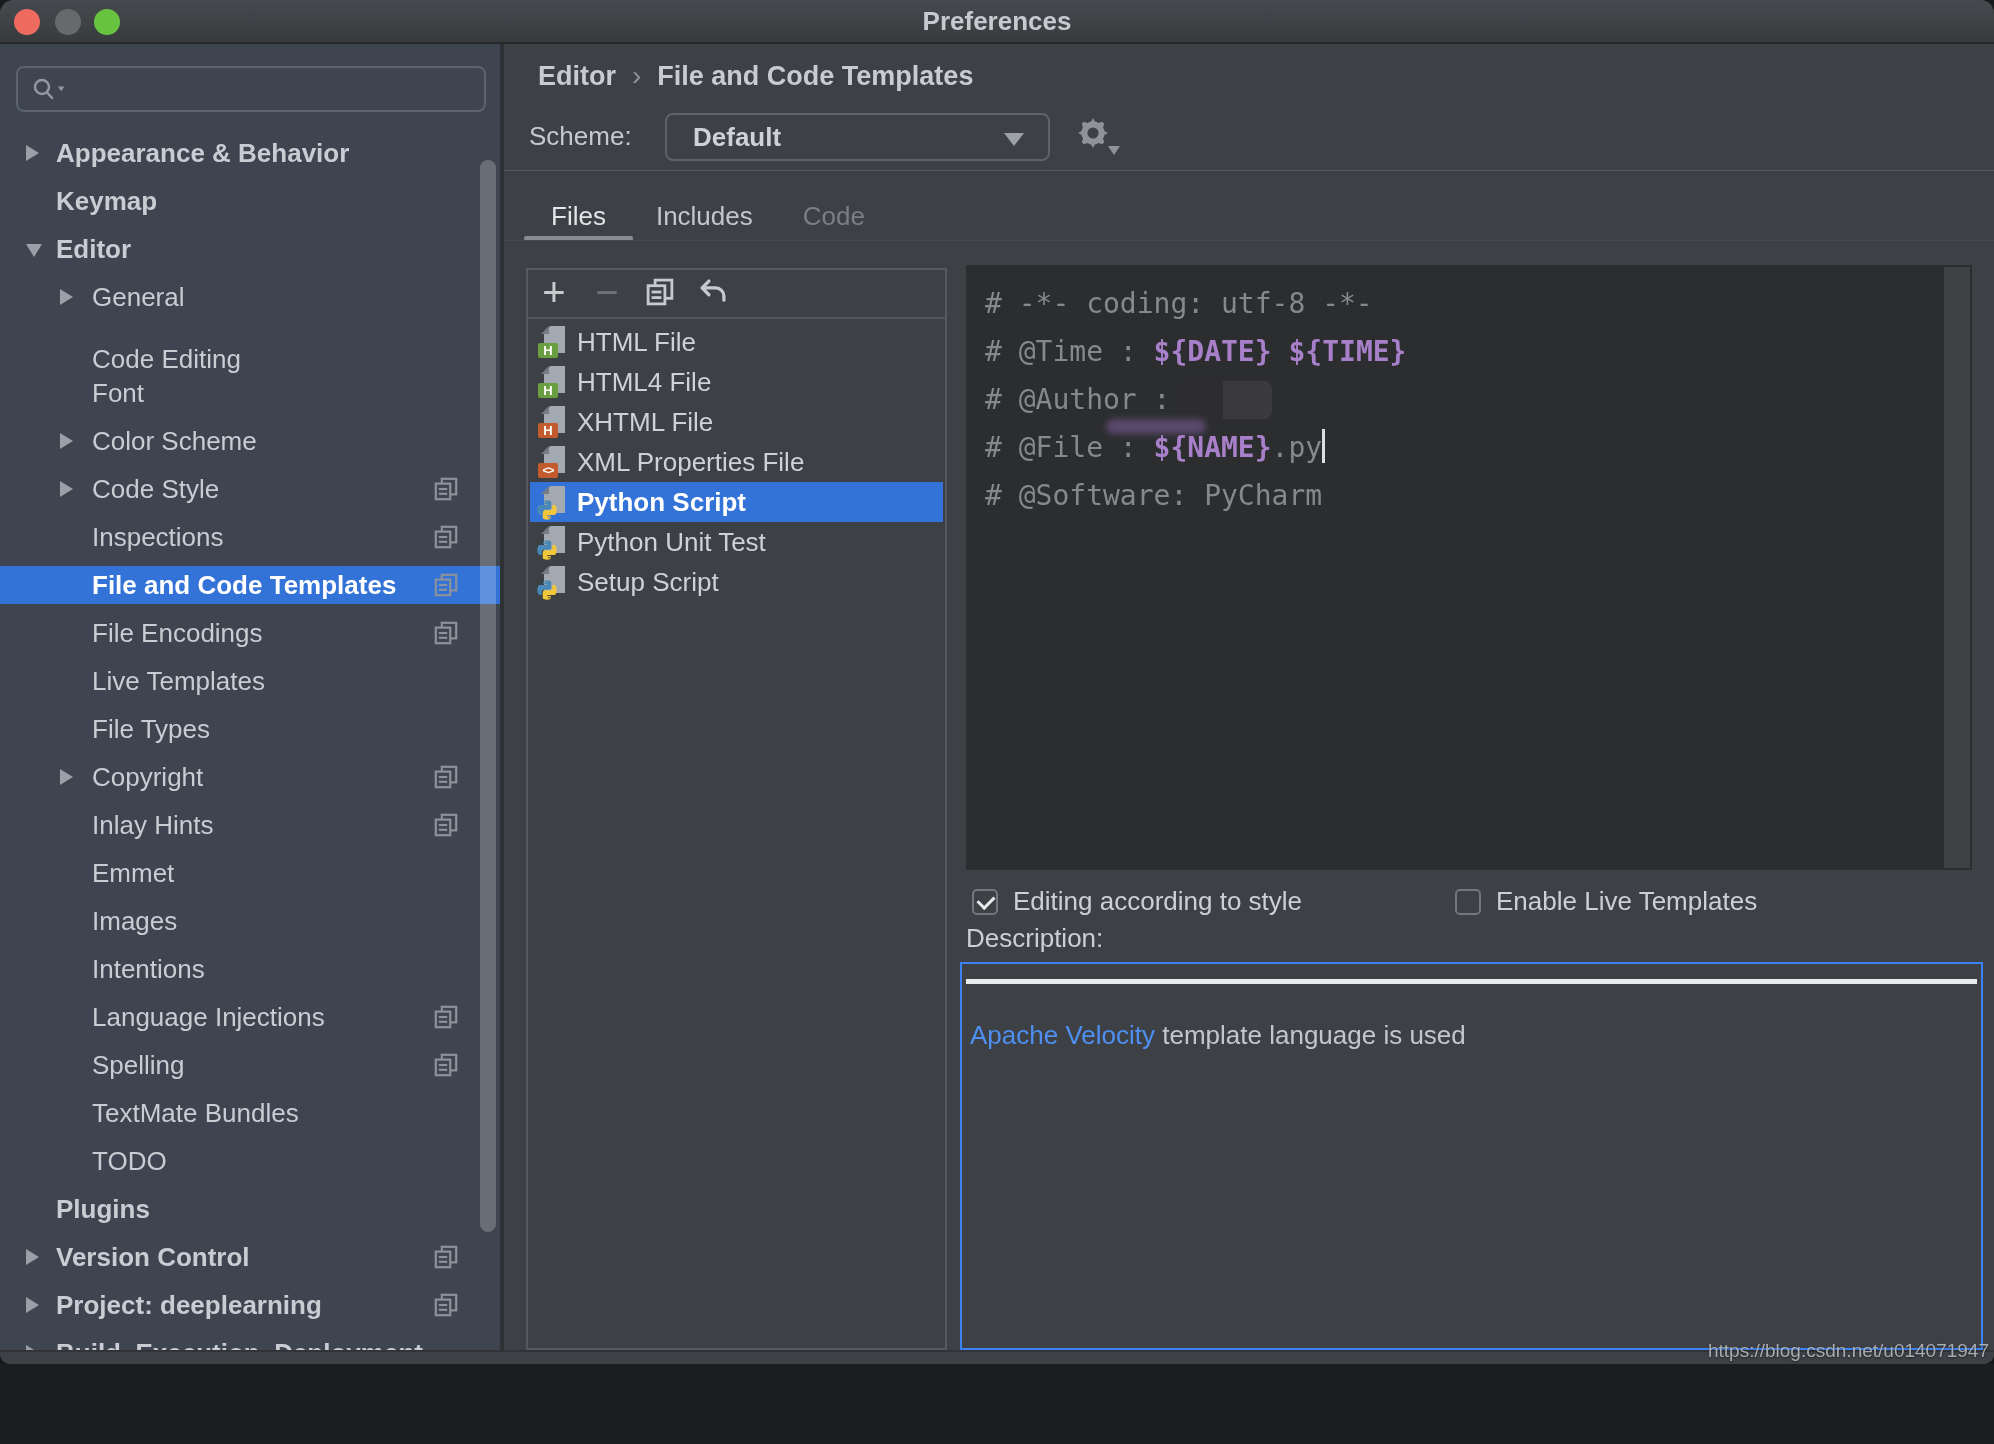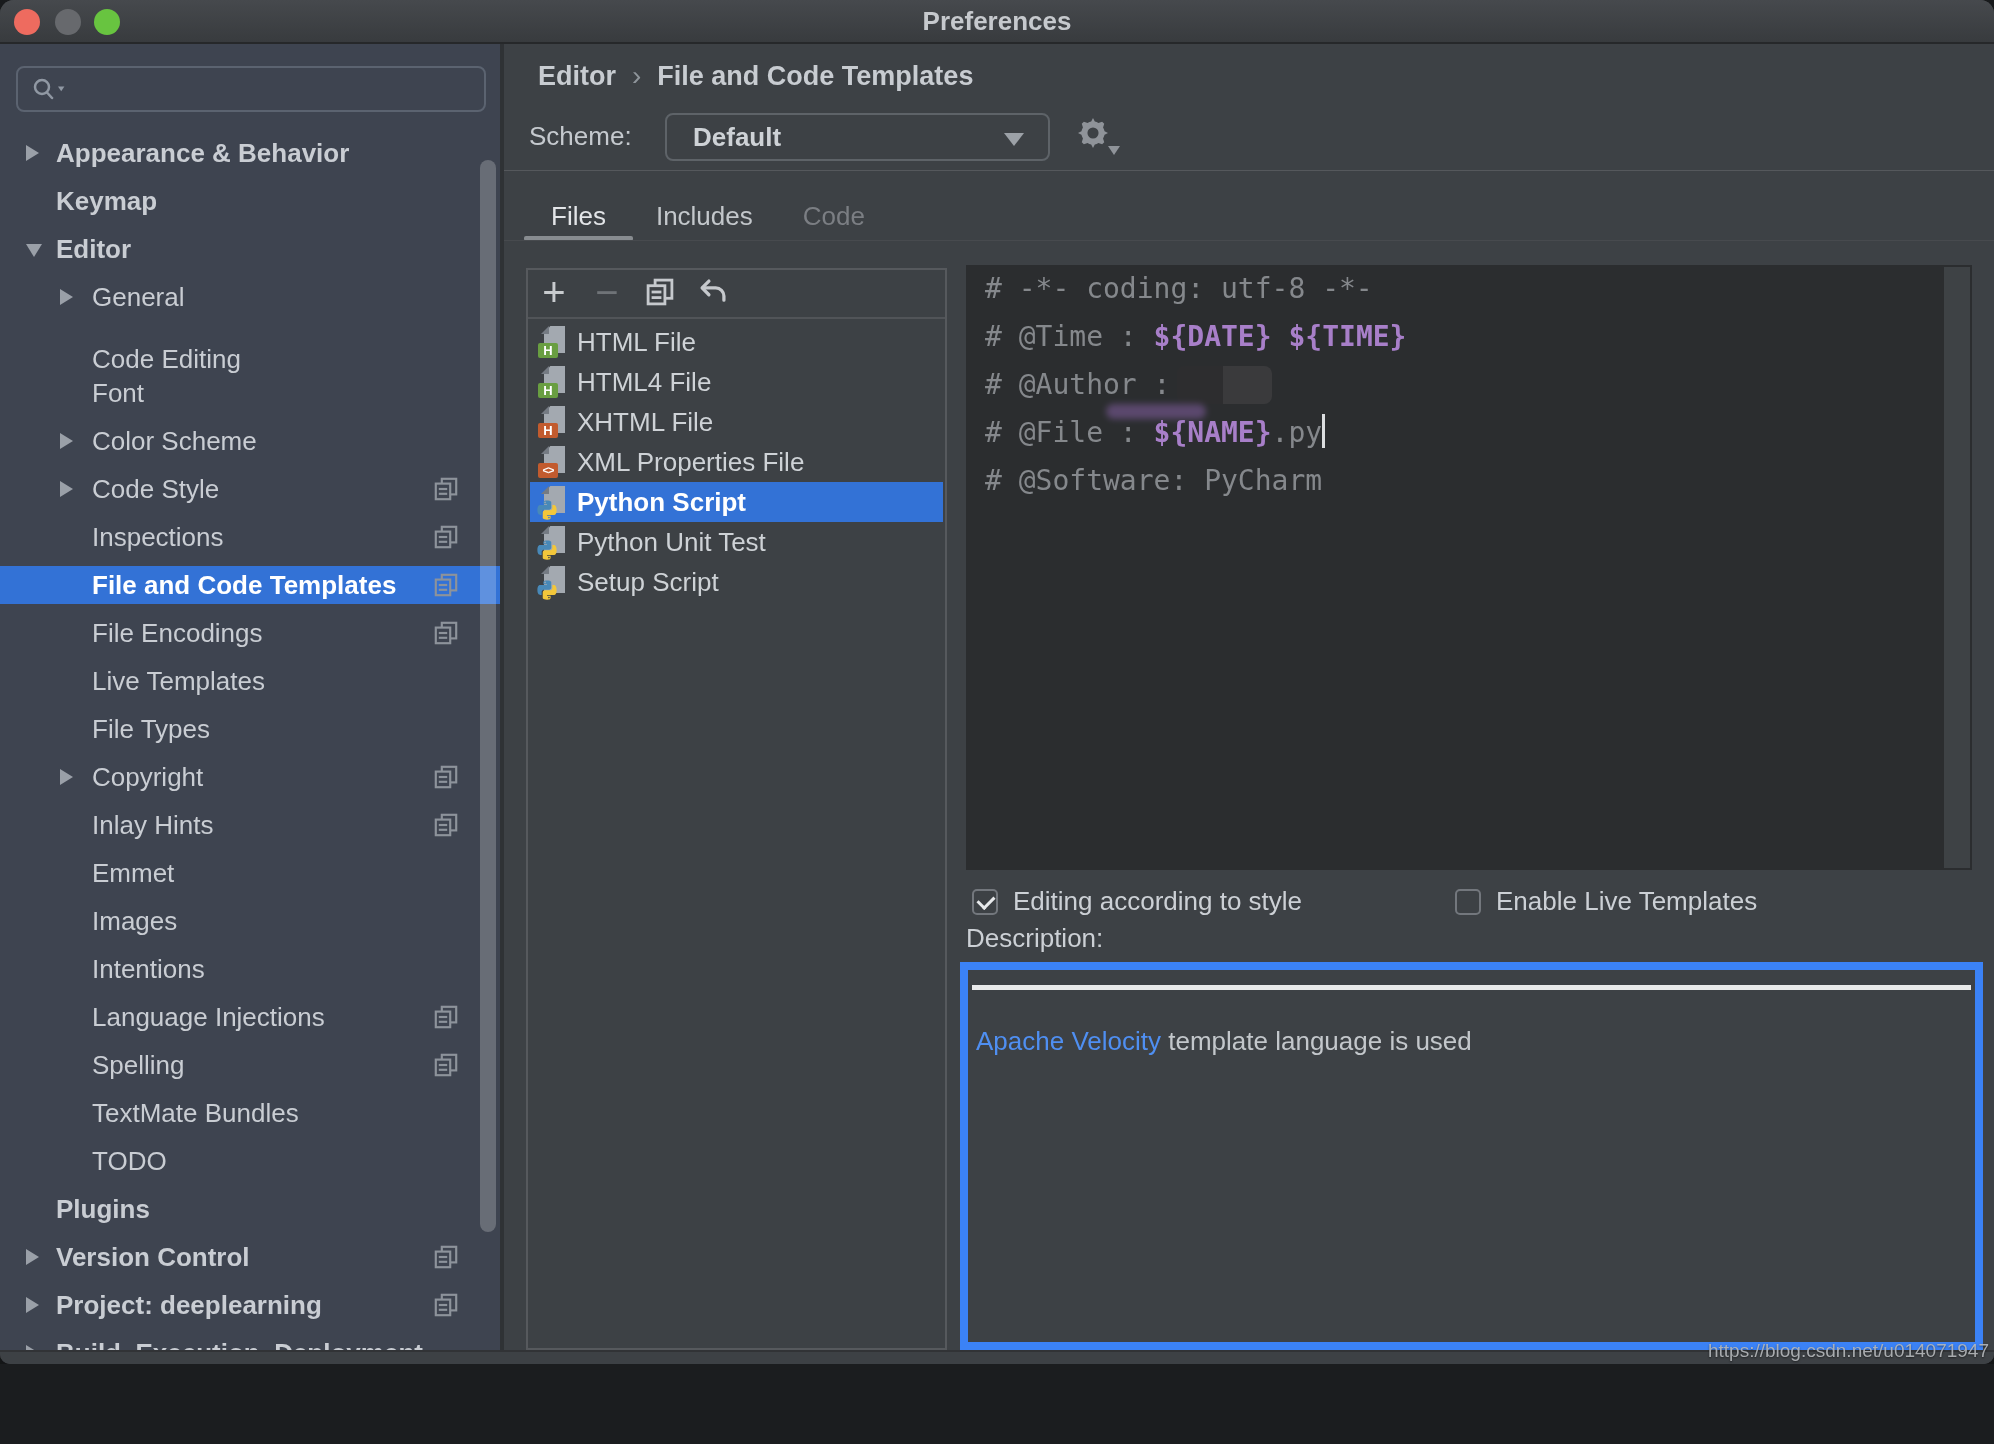--- a/index.html
+++ b/index.html
@@ -66,35 +66,35 @@
   .t-icon{position:absolute;left:8px;top:4px;width:27px;height:32px}
   .fpage{position:absolute;right:0;top:0;width:21px;height:27px;background:#a3a9b0;clip-path:polygon(30% 0,100% 0,100% 100%,0 100%,0 30%)}
   .ffold{position:absolute;left:3px;top:0;width:0;height:0;border-bottom:8px solid #757b83;border-left:8px solid transparent}
   .fbadge{position:absolute;left:0;bottom:0;width:20px;height:15px;border-radius:2px;color:#fff;font-size:13px;font-weight:bold;text-align:center;line-height:15px}
   .fbadge.xml{font-size:11px;letter-spacing:-1px}
   .fpy{position:absolute;left:-2px;bottom:-3px}
 
   
   .editor{position:absolute;left:462px;top:221px;width:1006px;height:605px;background:#2b2d2f;font-family:"DejaVu Sans Mono",monospace;font-size:28px;color:#85888c;overflow:hidden}
   .ed-line{position:relative;height:48px;line-height:48px;white-space:pre;padding-left:19px}
-  .ed-line:first-child{margin-top:0}
+  .ed-line:first-child{margin-top:15px}
   .seg-v{color:#a87fc9;font-weight:bold}
   .seg-redact{display:inline-block;width:95px;height:38px;border-radius:8px;background:linear-gradient(90deg,#2d2d2f 48%,#3a3a3c 48%);vertical-align:-10px;margin-left:-10px}
   .seg-caret{display:inline-block;width:3px;height:34px;background:#dcdee0;vertical-align:-6px}
   .smear{position:relative}
   .smear::before{content:'';position:absolute;left:-48px;top:-12px;width:100px;height:15px;background:#8a63ab;opacity:.5;filter:blur(3px);border-radius:8px}
   .ed-scroll{position:absolute;right:2px;top:2px;bottom:2px;width:26px;background:#3e4245}
 
   
   .opt{position:absolute;top:842px;display:flex;align-items:center;gap:15px;font-size:26px;color:#ccd0d5;cursor:pointer}
   .opt.o1{left:468px}.opt.o2{left:951px}
   .opt .box{width:26px;height:26px;border:2px solid #73777d;border-radius:5px;position:relative;flex:none}
   .opt.checked .box::after{content:'';position:absolute;left:4px;top:4px;width:13px;height:8px;border-left:3px solid #e8eaec;border-bottom:3px solid #e8eaec;transform:rotate(-45deg)}
   .desc-label{position:absolute;left:462px;top:879px;font-size:26px;color:#ccd0d5}
-  .desc-box{position:absolute;left:456px;top:918px;width:1023px;height:388px;border:8px solid #3b82f6;background:#3d4145}
+  .desc-box{position:absolute;left:456px;top:918px;width:1023px;height:388px;border:2px solid #3b82f6;background:#3d4145}
   .desc-topline{position:absolute;left:4px;right:4px;top:15px;height:5px;background:#e9eaeb}
   .desc-text{position:absolute;left:8px;top:56px;font-size:26px;color:#c3c7cb;white-space:nowrap}
   .desc-link{color:#4f8ff2;cursor:pointer}
 
   
   .footer{position:absolute;left:0;top:1350px;width:1994px;height:94px;background:#3d4145;border-top:2px solid #313336}
   .help{position:absolute;left:29px;top:24px;width:48px;height:48px;border:2px solid #6e7277;border-radius:50%;color:#a4a8ac;font-size:28px;font-weight:bold;text-align:center;line-height:44px;cursor:pointer}
   .btn{position:absolute;top:28px;height:50px;border-radius:10px;font-size:26px;text-align:center;line-height:46px;cursor:pointer}
   .btn-cancel{left:1485px;width:147px;background:#474b4f;border:2px solid #5e6266;color:#d4d6d9}
   .btn-apply{left:1657px;width:144px;background:transparent;border:2px solid #53575b;color:#83868a}

